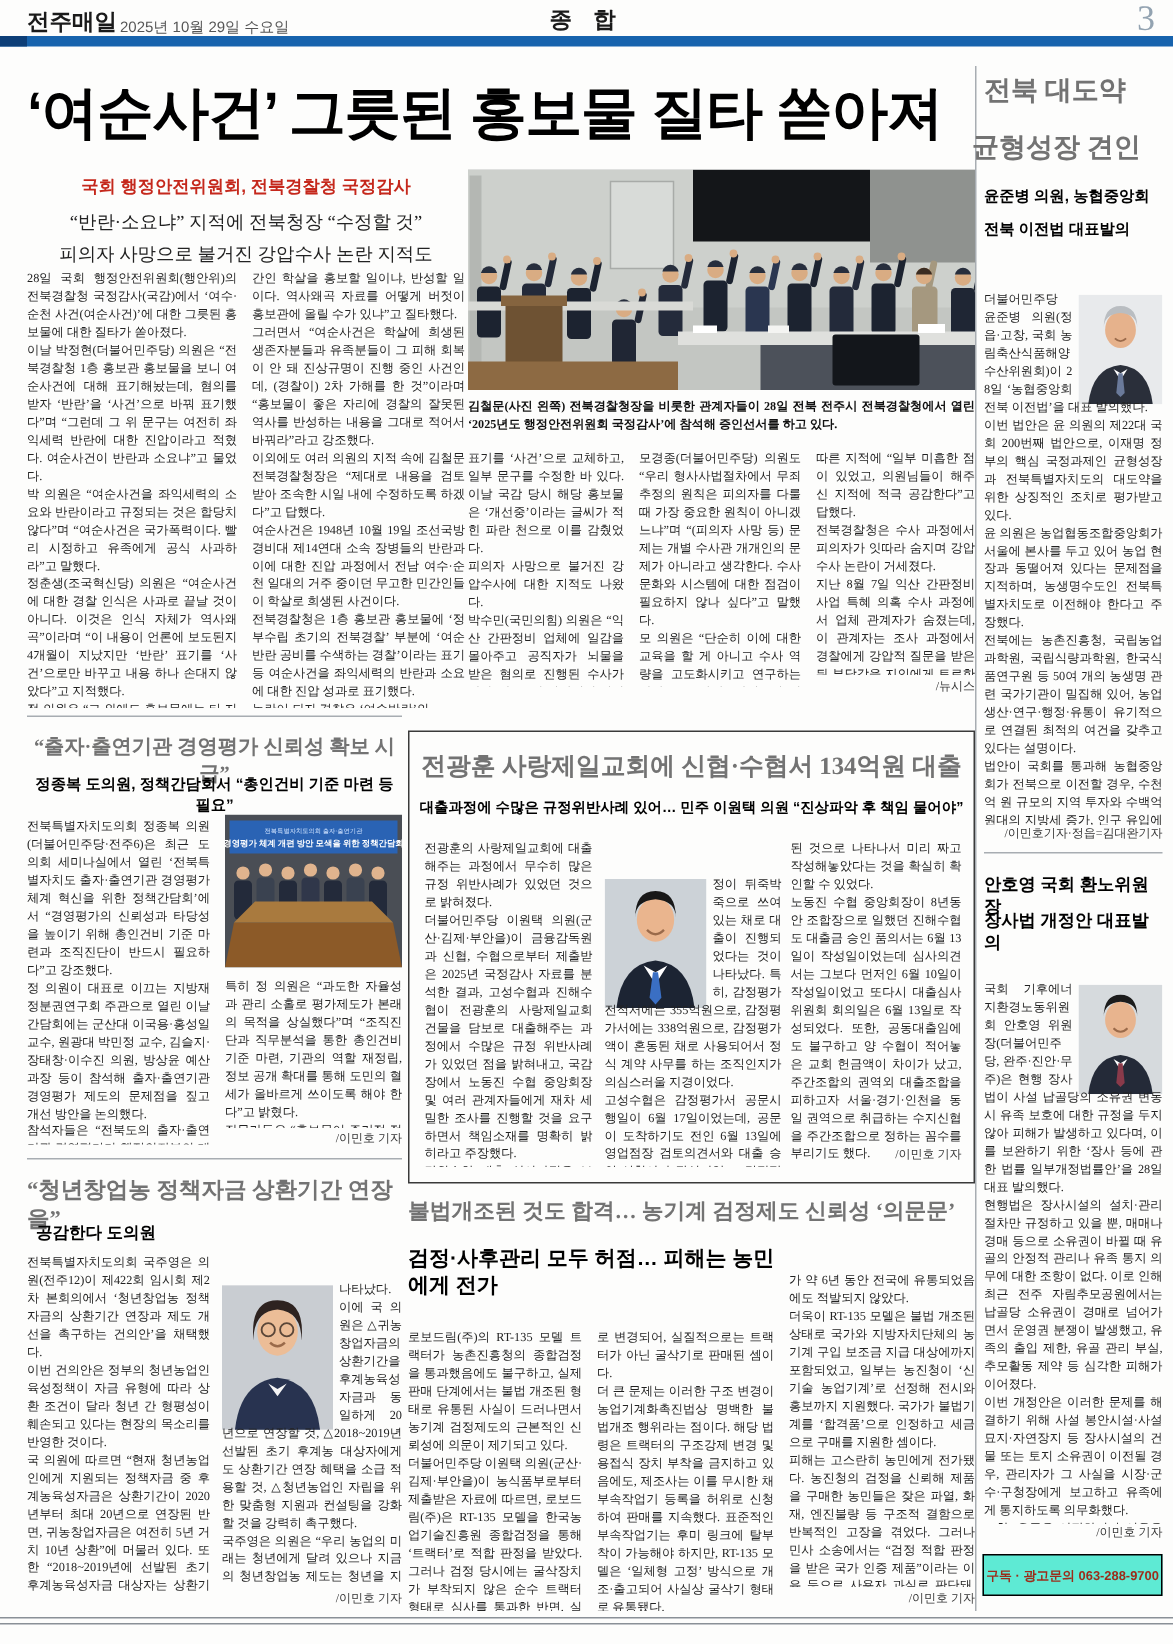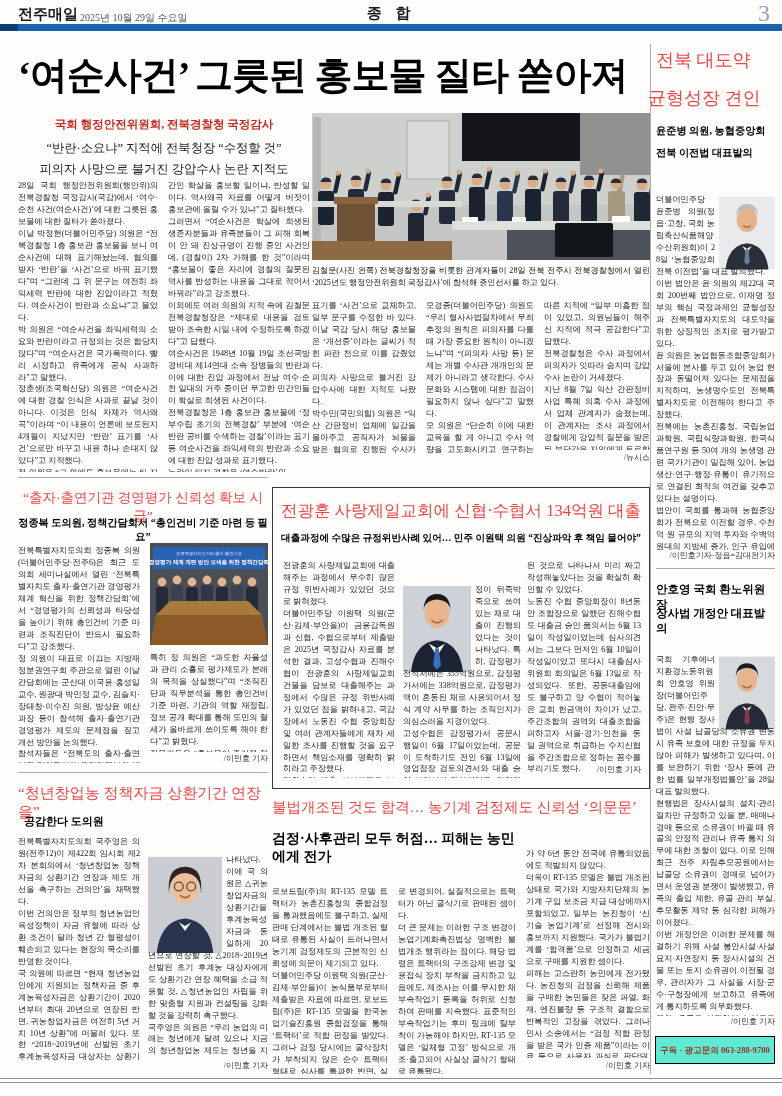--- a/index.html
+++ b/index.html
@@ -1,36 +1,36 @@
 <!DOCTYPE html>
 <html><head>
 <meta charset="utf-8">
 <style>
   html,body{margin:0;padding:0;background:#e8e8e8}
   .page{position:relative;width:782px;height:1096px;background:#fdfdfc;margin:0 auto;
         font-family:"Liberation Serif","DejaVu Serif",serif;color:#1a1a1a;overflow:hidden}
   .abs{position:absolute}
-  .sans{font-family:Liberation Serif, serif}
+  .sans{font-family:Liberation Sans, sans-serif}
   .bcol{position:absolute;font-size:8.2px;line-height:1.46;text-align:justify;
         white-space:pre-line;word-break:break-all;color:#222;overflow:hidden}
   .byline{position:absolute;font-size:8px;color:#333;text-align:right;white-space:nowrap}
   .hl{position:absolute;background:#a8adb2;height:1px}
   .vl{position:absolute;background:#a8adb2;width:1px}
   .ph{position:absolute;overflow:hidden;background:#cfd2d0}
   .mast-name{left:18px;top:5px;font-weight:bold;font-size:15px}
   .mast-date{left:80px;top:11px;font-size:10px;color:#555}
   .mast-section{left:0;right:0;top:4px;text-align:center;font-weight:bold;font-size:15px;letter-spacing:5px}
   .mast-page{right:12px;top:0px;font-size:24px;color:#93a3b1}
   .blue-bar{left:0;top:24px;width:782px;height:7px;background:#1763ad}
   .blue-bar i{position:absolute;left:0;top:0;width:18px;height:7px;background:#0d3e77}
   .main-hl{left:18px;top:50px;width:634px;font-weight:bold;font-size:38px;letter-spacing:-1px;white-space:nowrap;color:#000}
   .kicker{left:18px;top:117px;width:292px;text-align:center;font-weight:bold;font-size:11.5px;color:#c5281c}
   .deck{left:18px;width:292px;text-align:center;font-size:12.3px;color:#222}
-  .cap{position:absolute;font-size:8.1px;line-height:1.45;font-weight:normal;color:#111;text-align:justify;word-break:break-all}
-  .h-serif{position:absolute;font-weight:normal;color:#ef4444}
+  .cap{position:absolute;font-size:8.1px;line-height:1.45;font-weight:bold;color:#111;text-align:justify;word-break:break-all}
+  .h-serif{position:absolute;font-weight:bold;color:#737373}
   .sub-b{position:absolute;font-weight:bold;color:#000}
   .cbox{position:absolute;left:272px;top:487px;width:376px;height:300px;border:1.5px solid #3a3a3a}
   .adbox{position:absolute;left:655px;top:1036px;width:118px;height:26px;background:#5eead4;
          border:1px solid #000000;color:#9c2c1a;font-weight:bold;font-size:8.6px;
          text-align:center;line-height:26px;white-space:nowrap}
   .fl-ph{float:left;margin:2px 4px 2px 0}
   .fr-ph{float:right;margin:2px 0 2px 4px}
 </style>
 </head>
 <body>

